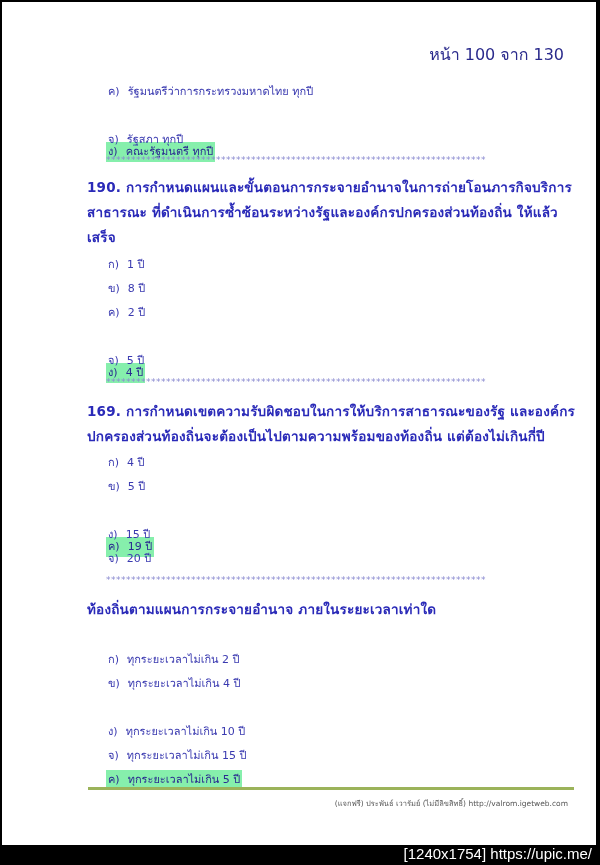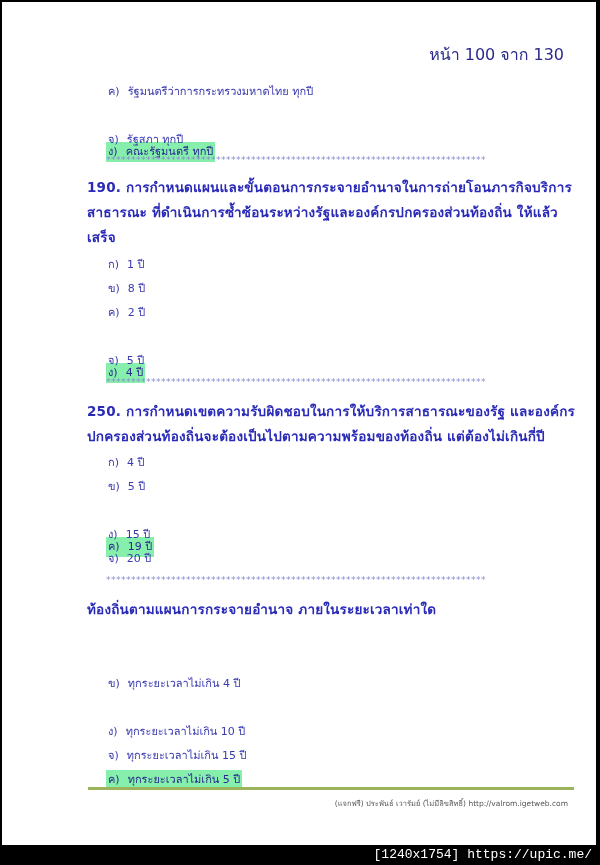--- a/index.html
+++ b/index.html
@@ -29,22 +29,22 @@
     position: absolute; left: 85px; width: 490px; font-size: 13.5px; font-weight: bold;
     color: #2a2ab8; line-height: 25px; letter-spacing: 0.2px;
   }
   .footer-line {
     position: absolute; left: 86px; top: 785px; width: 486px; height: 3px; background: #9bb35a;
   }
   .footer-text {
     position: absolute; right: 28px; top: 795px; font-size: 7.5px; color: #555; text-align: center;
   }
   .watermark {
-    position: absolute; right: 8px; bottom: 3px; font-size: 13px; color: #fff;
-    font-family: Liberation Mono, monospace;
+    position: absolute; right: 8px; bottom: 3px; font-size: 15px; color: #fff;
+    font-family: Liberation Sans, sans-serif;
   }
 </style>
 </head>
 <body>
 
 <div class="page">
   <div class="header-page">หน้า 100 จาก 130</div>
 
   <div class="opt" style="top:80px">
     <span class="lbl">ค)</span><span>รัฐมนตรีว่าการกระทรวงมหาดไทย ทุกปี</span>
@@ -62,33 +62,34 @@
     <div>สาธารณะ ที่ดำเนินการซ้ำซ้อนระหว่างรัฐและองค์กรปกครองส่วนท้องถิ่น ให้แล้วเสร็จ</div>
   </div>
   <div class="opt" style="top:253px"><span class="lbl">ก)</span><span>1 ปี</span></div>
   <div class="opt" style="top:277px"><span class="lbl">ข)</span><span>8 ปี</span></div>
   <div class="opt" style="top:301px"><span class="lbl">ค)</span><span>2 ปี</span></div>
   <div class="opt correct" style="top:325px"><span class="lbl">ง)</span><span>4 ปี</span></div>
   <div class="opt" style="top:349px"><span class="lbl">จ)</span><span>5 ปี</span></div>
   <div class="stars" style="top:375px">****************************************************************************</div>
 
   <div class="q" style="top:397px">
-    <div>250. การกำหนดเขตความรับผิดชอบในการให้บริการสาธารณะของรัฐ และองค์กร</div>
+    <div>169. การกำหนดเขตความรับผิดชอบในการให้บริการสาธารณะของรัฐ และองค์กร</div>
     <div>ปกครองส่วนท้องถิ่นจะต้องเป็นไปตามความพร้อมของท้องถิ่น แต่ต้องไม่เกินกี่ปี</div>
   </div>
   <div class="opt" style="top:451px"><span class="lbl">ก)</span><span>4 ปี</span></div>
   <div class="opt" style="top:475px"><span class="lbl">ข)</span><span>5 ปี</span></div>
   <div class="opt correct" style="top:499px"><span class="lbl">ค)</span><span>19 ปี</span></div>
   <div class="opt" style="top:523px"><span class="lbl">ง)</span><span>15 ปี</span></div>
   <div class="opt" style="top:547px"><span class="lbl">จ)</span><span>20 ปี</span></div>
   <div class="stars" style="top:573px">****************************************************************************</div>
 
   <div class="q" style="top:595px">
     <div>ท้องถิ่นตามแผนการกระจายอำนาจ ภายในระยะเวลาเท่าใด</div>
   </div>
+  <div class="opt" style="top:648px"><span class="lbl">ก)</span><span>ทุกระยะเวลาไม่เกิน 2 ปี</span></div>
   <div class="opt" style="top:672px"><span class="lbl">ข)</span><span>ทุกระยะเวลาไม่เกิน 4 ปี</span></div>
   <div class="opt correct" style="top:732px"><span class="lbl">ค)</span><span>ทุกระยะเวลาไม่เกิน 5 ปี</span></div>
   <div class="opt" style="top:720px"><span class="lbl">ง)</span><span>ทุกระยะเวลาไม่เกิน 10 ปี</span></div>
   <div class="opt" style="top:744px"><span class="lbl">จ)</span><span>ทุกระยะเวลาไม่เกิน 15 ปี</span></div>
 
   <div class="footer-line"></div>
   <div class="footer-text">(แจกฟรี) ประพันธ์ เวารัมย์ (ไม่มีลิขสิทธิ์)  http://valrom.igetweb.com</div>
 </div>
 
 <div class="watermark">[1240x1754] https://upic.me/</div>

